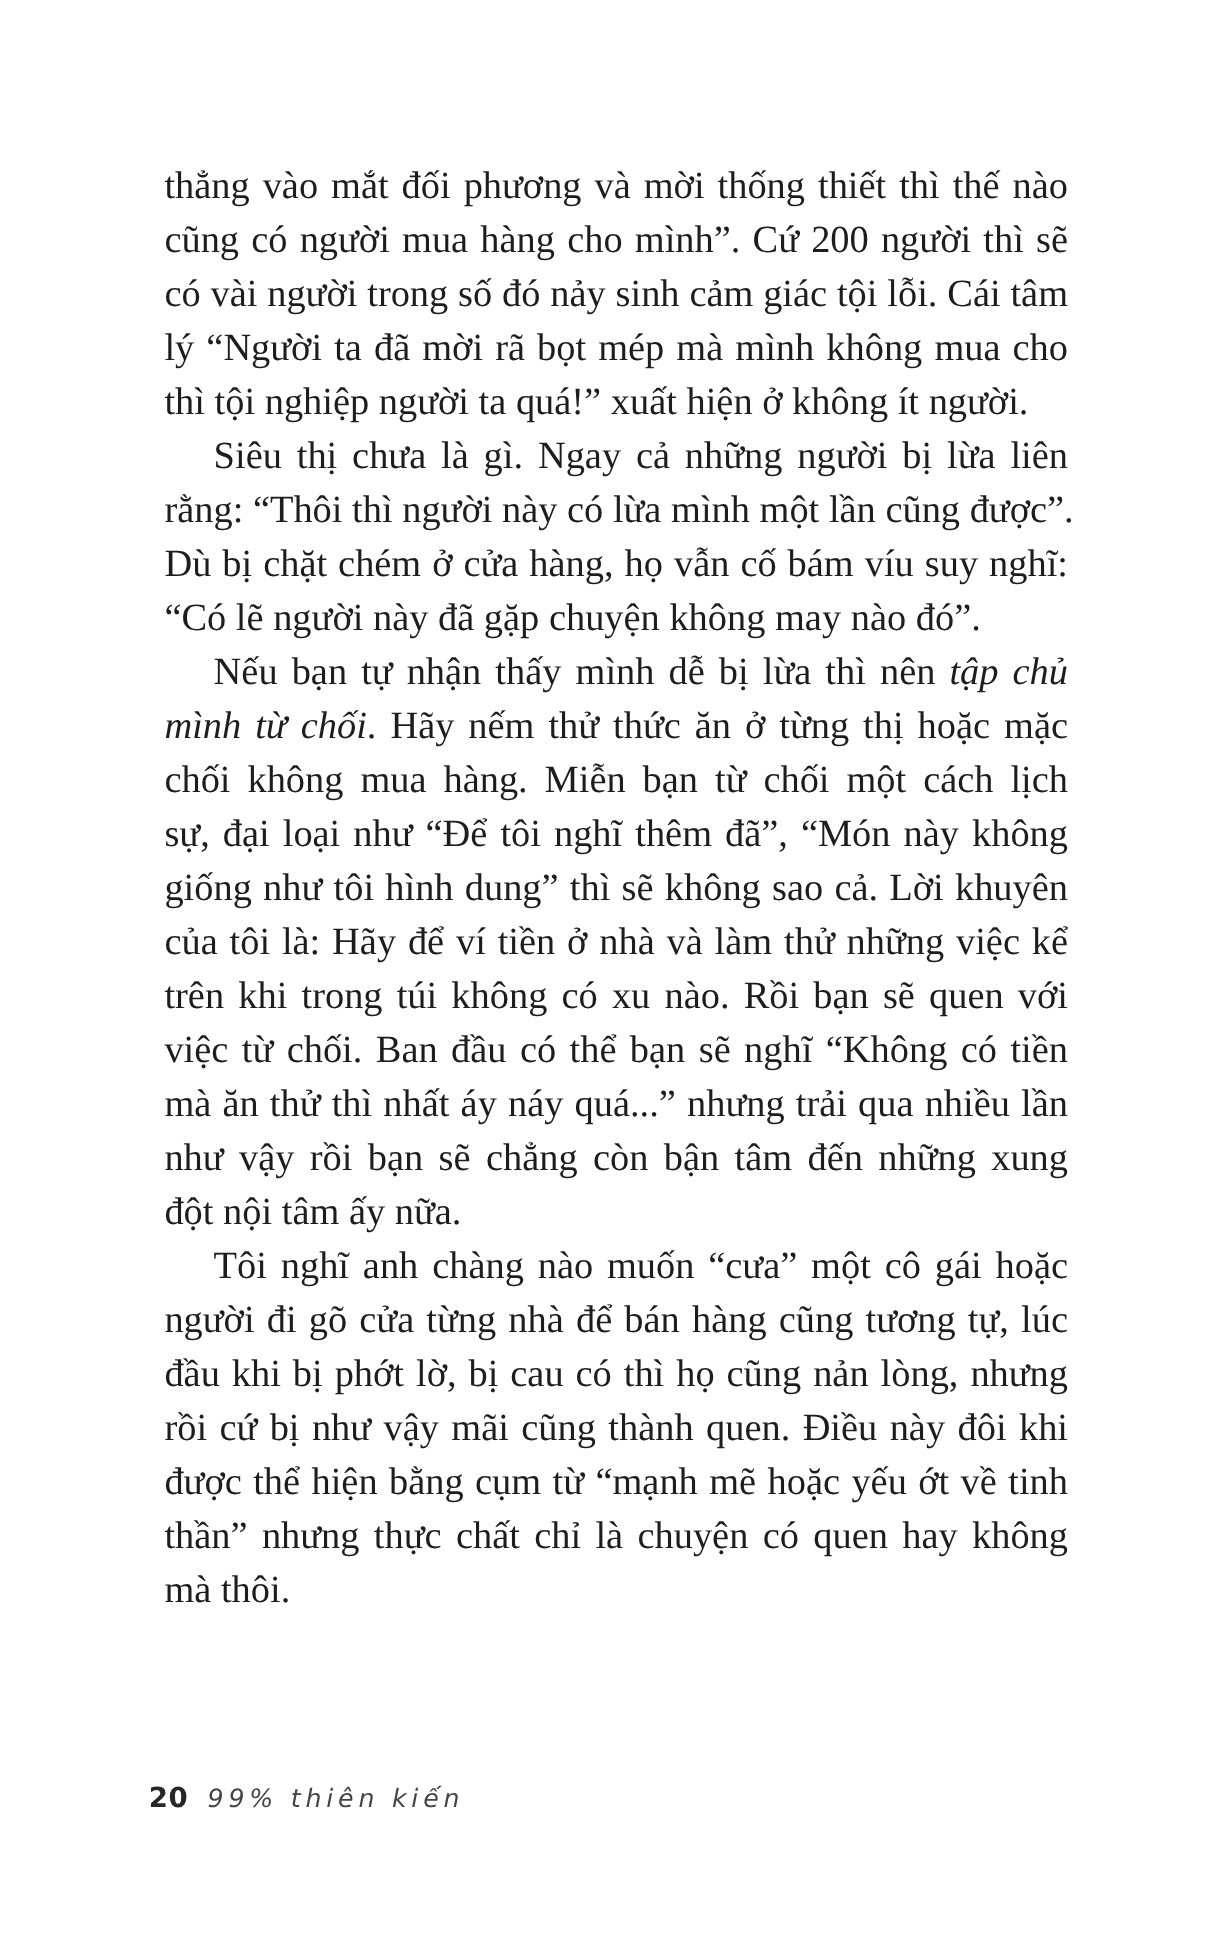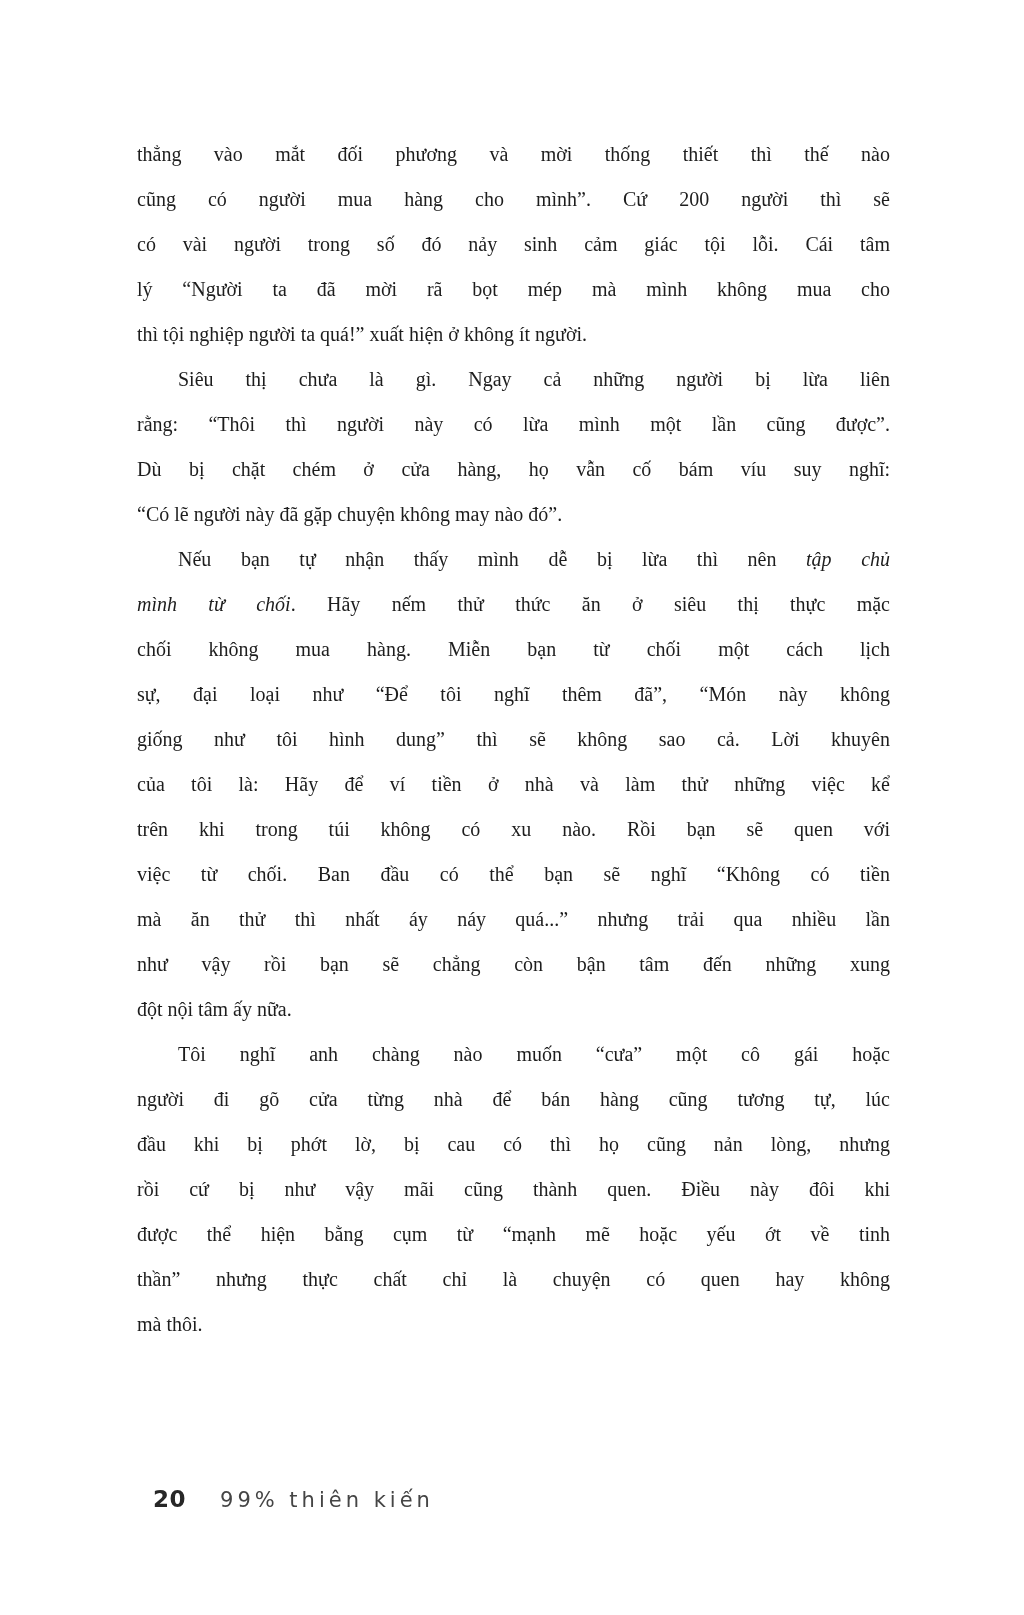--- a/index.html
+++ b/index.html
@@ -18,59 +18,60 @@
     position: absolute;
     inset: 0;
     background: #ffffff;
   }
   .text-block {
     position: absolute;
     left: 137px;
     top: 132px;
     width: 753px;
     color: #1d1d1d;
-    font-size: 20px;
+    font-size: 32px;
     line-height: 45px;
   }
   .para { margin: 0; padding: 0; }
   .line {
     text-align: justify;
     text-align-last: justify;
     white-space: nowrap;
     overflow: visible;
   }
   .line.para-end {
     text-align-last: left;
   }
   .line.indent {
     text-indent: 41px;
   }
   .line em {
     font-style: italic;
   }
   .footer {
     position: absolute;
-    left: 153px;
+    left: 124px;
     top: 1486px;
     display: flex;
     align-items: baseline;
-    gap: 34px;
+    gap: 16px;
     font-family: "DejaVu Sans", "Liberation Sans", sans-serif;
   }
   .page-number {
     font-size: 23px;
     font-weight: 700;
     color: #272727;
     letter-spacing: 0.5px;
   }
   .book-title {
     font-size: 21px;
     font-weight: 400;
     color: #454545;
     letter-spacing: 4px;
+    font-style: italic;
   }
 </style>
 </head>
 <body>
 
 <div class="page">
 
   <main class="text-block">
 
     <div class="para">
@@ -83,21 +84,21 @@
 
     <div class="para">
       <div class="line indent">Siêu thị chưa là gì. Ngay cả những người bị lừa liên</div>
       <div class="line">rằng: “Thôi thì người này có lừa mình một lần cũng được”.</div>
       <div class="line">Dù bị chặt chém ở cửa hàng, họ vẫn cố bám víu suy nghĩ:</div>
       <div class="line para-end">“Có lẽ người này đã gặp chuyện không may nào đó”.</div>
     </div>
 
     <div class="para">
       <div class="line indent"><span>Nếu bạn tự nhận thấy mình dễ bị lừa thì nên </span><em>tập chủ</em></div>
-      <div class="line"><em>mình từ chối</em><span>. Hãy nếm thử thức ăn ở siêu thị thực mặc</span></div>
+      <div class="line"><em>mình từ chối</em><span>. Hãy nếm thử thức ăn ở từng thị hoặc mặc</span></div>
       <div class="line">chối không mua hàng. Miễn bạn từ chối một cách lịch</div>
       <div class="line">sự, đại loại như “Để tôi nghĩ thêm đã”, “Món này không</div>
       <div class="line">giống như tôi hình dung” thì sẽ không sao cả. Lời khuyên</div>
       <div class="line">của tôi là: Hãy để ví tiền ở nhà và làm thử những việc kể</div>
       <div class="line">trên khi trong túi không có xu nào. Rồi bạn sẽ quen với</div>
       <div class="line">việc từ chối. Ban đầu có thể bạn sẽ nghĩ “Không có tiền</div>
       <div class="line">mà ăn thử thì nhất áy náy quá...” nhưng trải qua nhiều lần</div>
       <div class="line">như vậy rồi bạn sẽ chẳng còn bận tâm đến những xung</div>
       <div class="line para-end">đột nội tâm ấy nữa.</div>
     </div>

